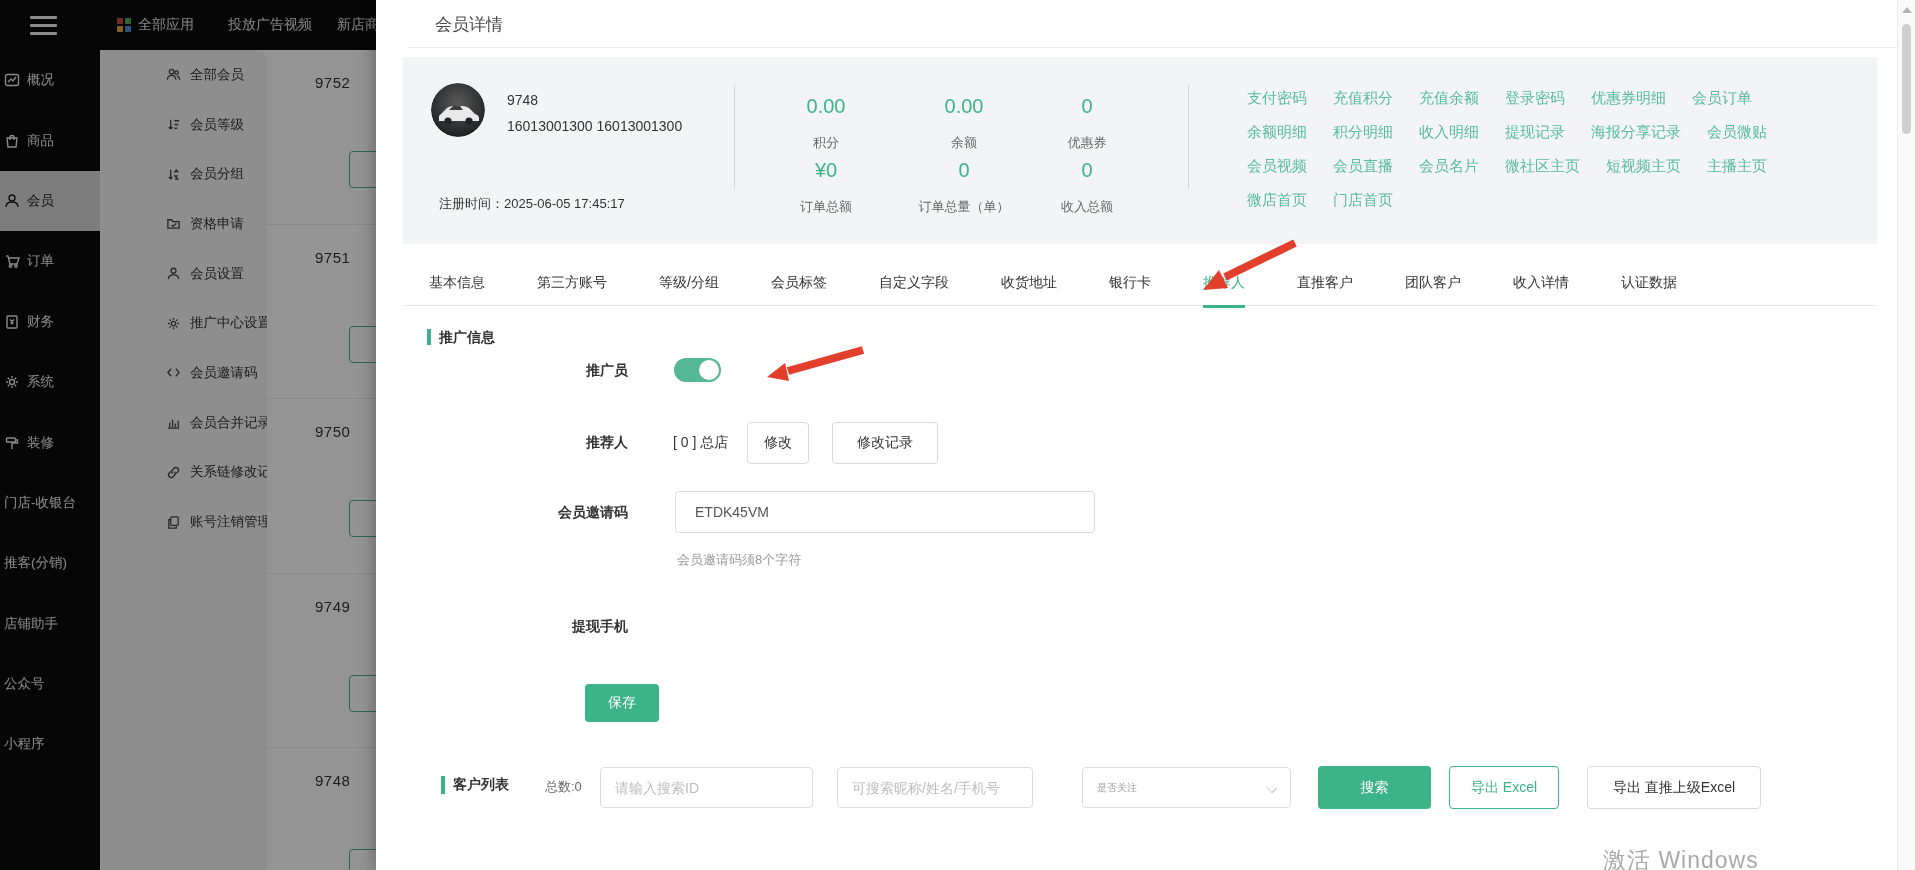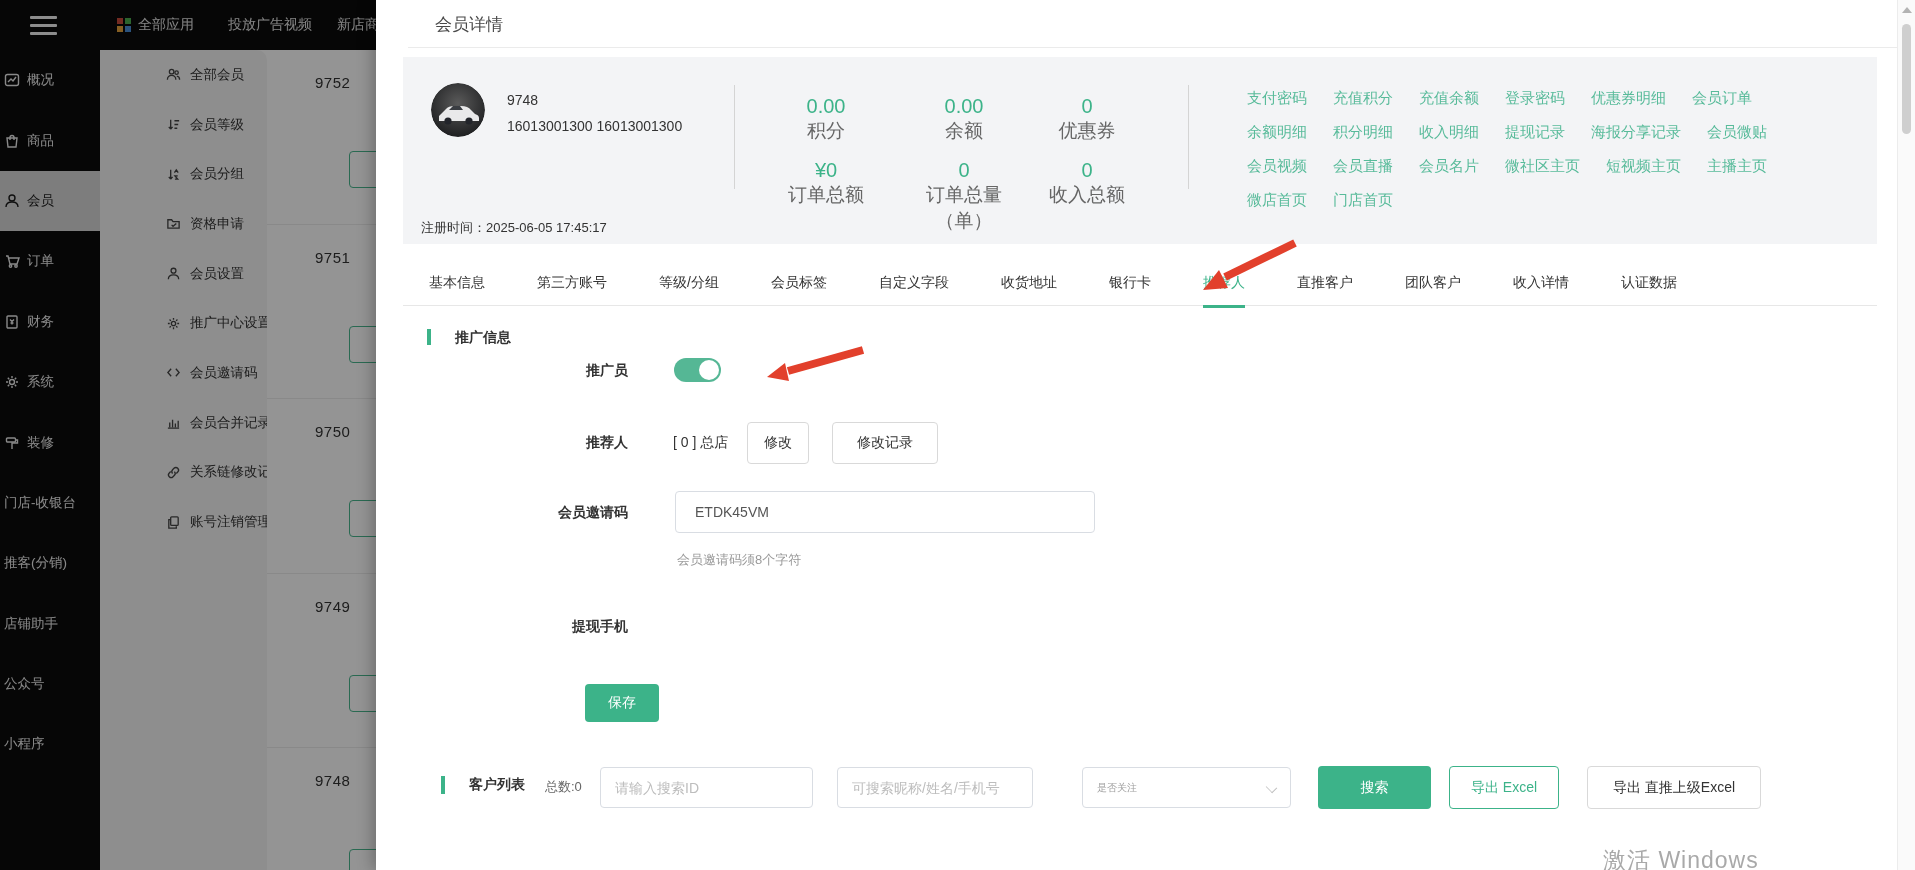--- a/index.html
+++ b/index.html
@@ -43,35 +43,35 @@
   .modal { position:absolute; left:376px; top:0; width:1539px; height:870px; background:#fff;
     box-shadow:-4px 0 14px rgba(0,0,0,0.25); }
   .m-header { position:absolute; left:0; top:0; width:1539px; height:48px; border-bottom:1px solid #ebebeb; background:#fff;margin-left:32px; }
   .m-title { position:absolute; left:27px; top:13px; font-size:17px; color:#4a4a4a; }
   .m-close { position:absolute; left:1492px; top:10px; font-size:21px; color:#555; cursor:pointer; line-height:28px; }
 
   .m-card { position:absolute; left:27px; top:57px; width:1474px; height:187px; background:#f3f4f6; }
   .avatar { position:absolute; left:28px; top:26px; width:54px; height:54px; border-radius:50%; overflow:hidden; }
   .mem-id { position:absolute; left:104px; top:35px; font-size:14px; color:#333; }
   .mem-phone { position:absolute; left:104px; top:61px; font-size:14px; color:#333; }
-  .mem-reg { position:absolute; left:18px; top:138px; font-size:13px; color:#333;margin-top:24px; }
+  .mem-reg { position:absolute; left:36px; top:138px; font-size:13px; color:#333; }
   .vdiv { position:absolute; top:28px; width:1px; height:104px; background:#d4d4d4; }
   .stat { position:absolute; width:130px; text-align:center; }
   .stat .num { font-size:20px; color:#3cb389; }
-  .stat .lbl { font-size:19px; color:#666; margin-top:0; }
+  .stat .lbl { font-size:13px; color:#666; margin-top:16px; }
   .qlinks { position:absolute; left:844px; top:24px; }
   .ql-row { display:flex; gap:26px; line-height:34px; }
   .qlink { font-size:15px; color:#58bb9a; text-decoration:none; cursor:pointer; white-space:nowrap; }
 
   .tabs { position:absolute; left:53px; top:274px; display:flex; gap:52px; }
   .tab { font-size:14px; color:#333; padding-bottom:13px; cursor:pointer; white-space:nowrap; }
   .tab.active { color:#3cb389; border-bottom:3px solid #3cb389; }
   .tabline { position:absolute; left:27px; top:305px; width:1474px; height:1px; background:#e7e7e7; }
 
-  .sec-head { position:absolute; display:flex; gap:24px; }
+  .sec-head { position:absolute; display:flex; gap:8px; }
   .sec-bar { width:4px; height:16px; background:#3cb389; }
   .sec-txt { font-size:14px; font-weight:bold; color:#333; }
 
   .flabel { position:absolute; left:92px; width:160px; text-align:right; font-size:14px; font-weight:bold; color:#333; }
   .toggle { position:absolute; left:298px; top:358px; width:47px; height:24px; border-radius:12px;
     background:#55b795; cursor:pointer; }
   .toggle .knob { position:absolute; right:2px; top:2px; width:20px; height:20px; border-radius:50%; background:#fff; }
   .ref-val { position:absolute; left:297px; top:434px; font-size:14px; color:#333; }
   .btn-plain { position:absolute; background:#fff; border:1px solid #d9d9d9; border-radius:4px;
     font-size:14px; color:#333; display:flex; align-items:center; justify-content:center; cursor:pointer; }

